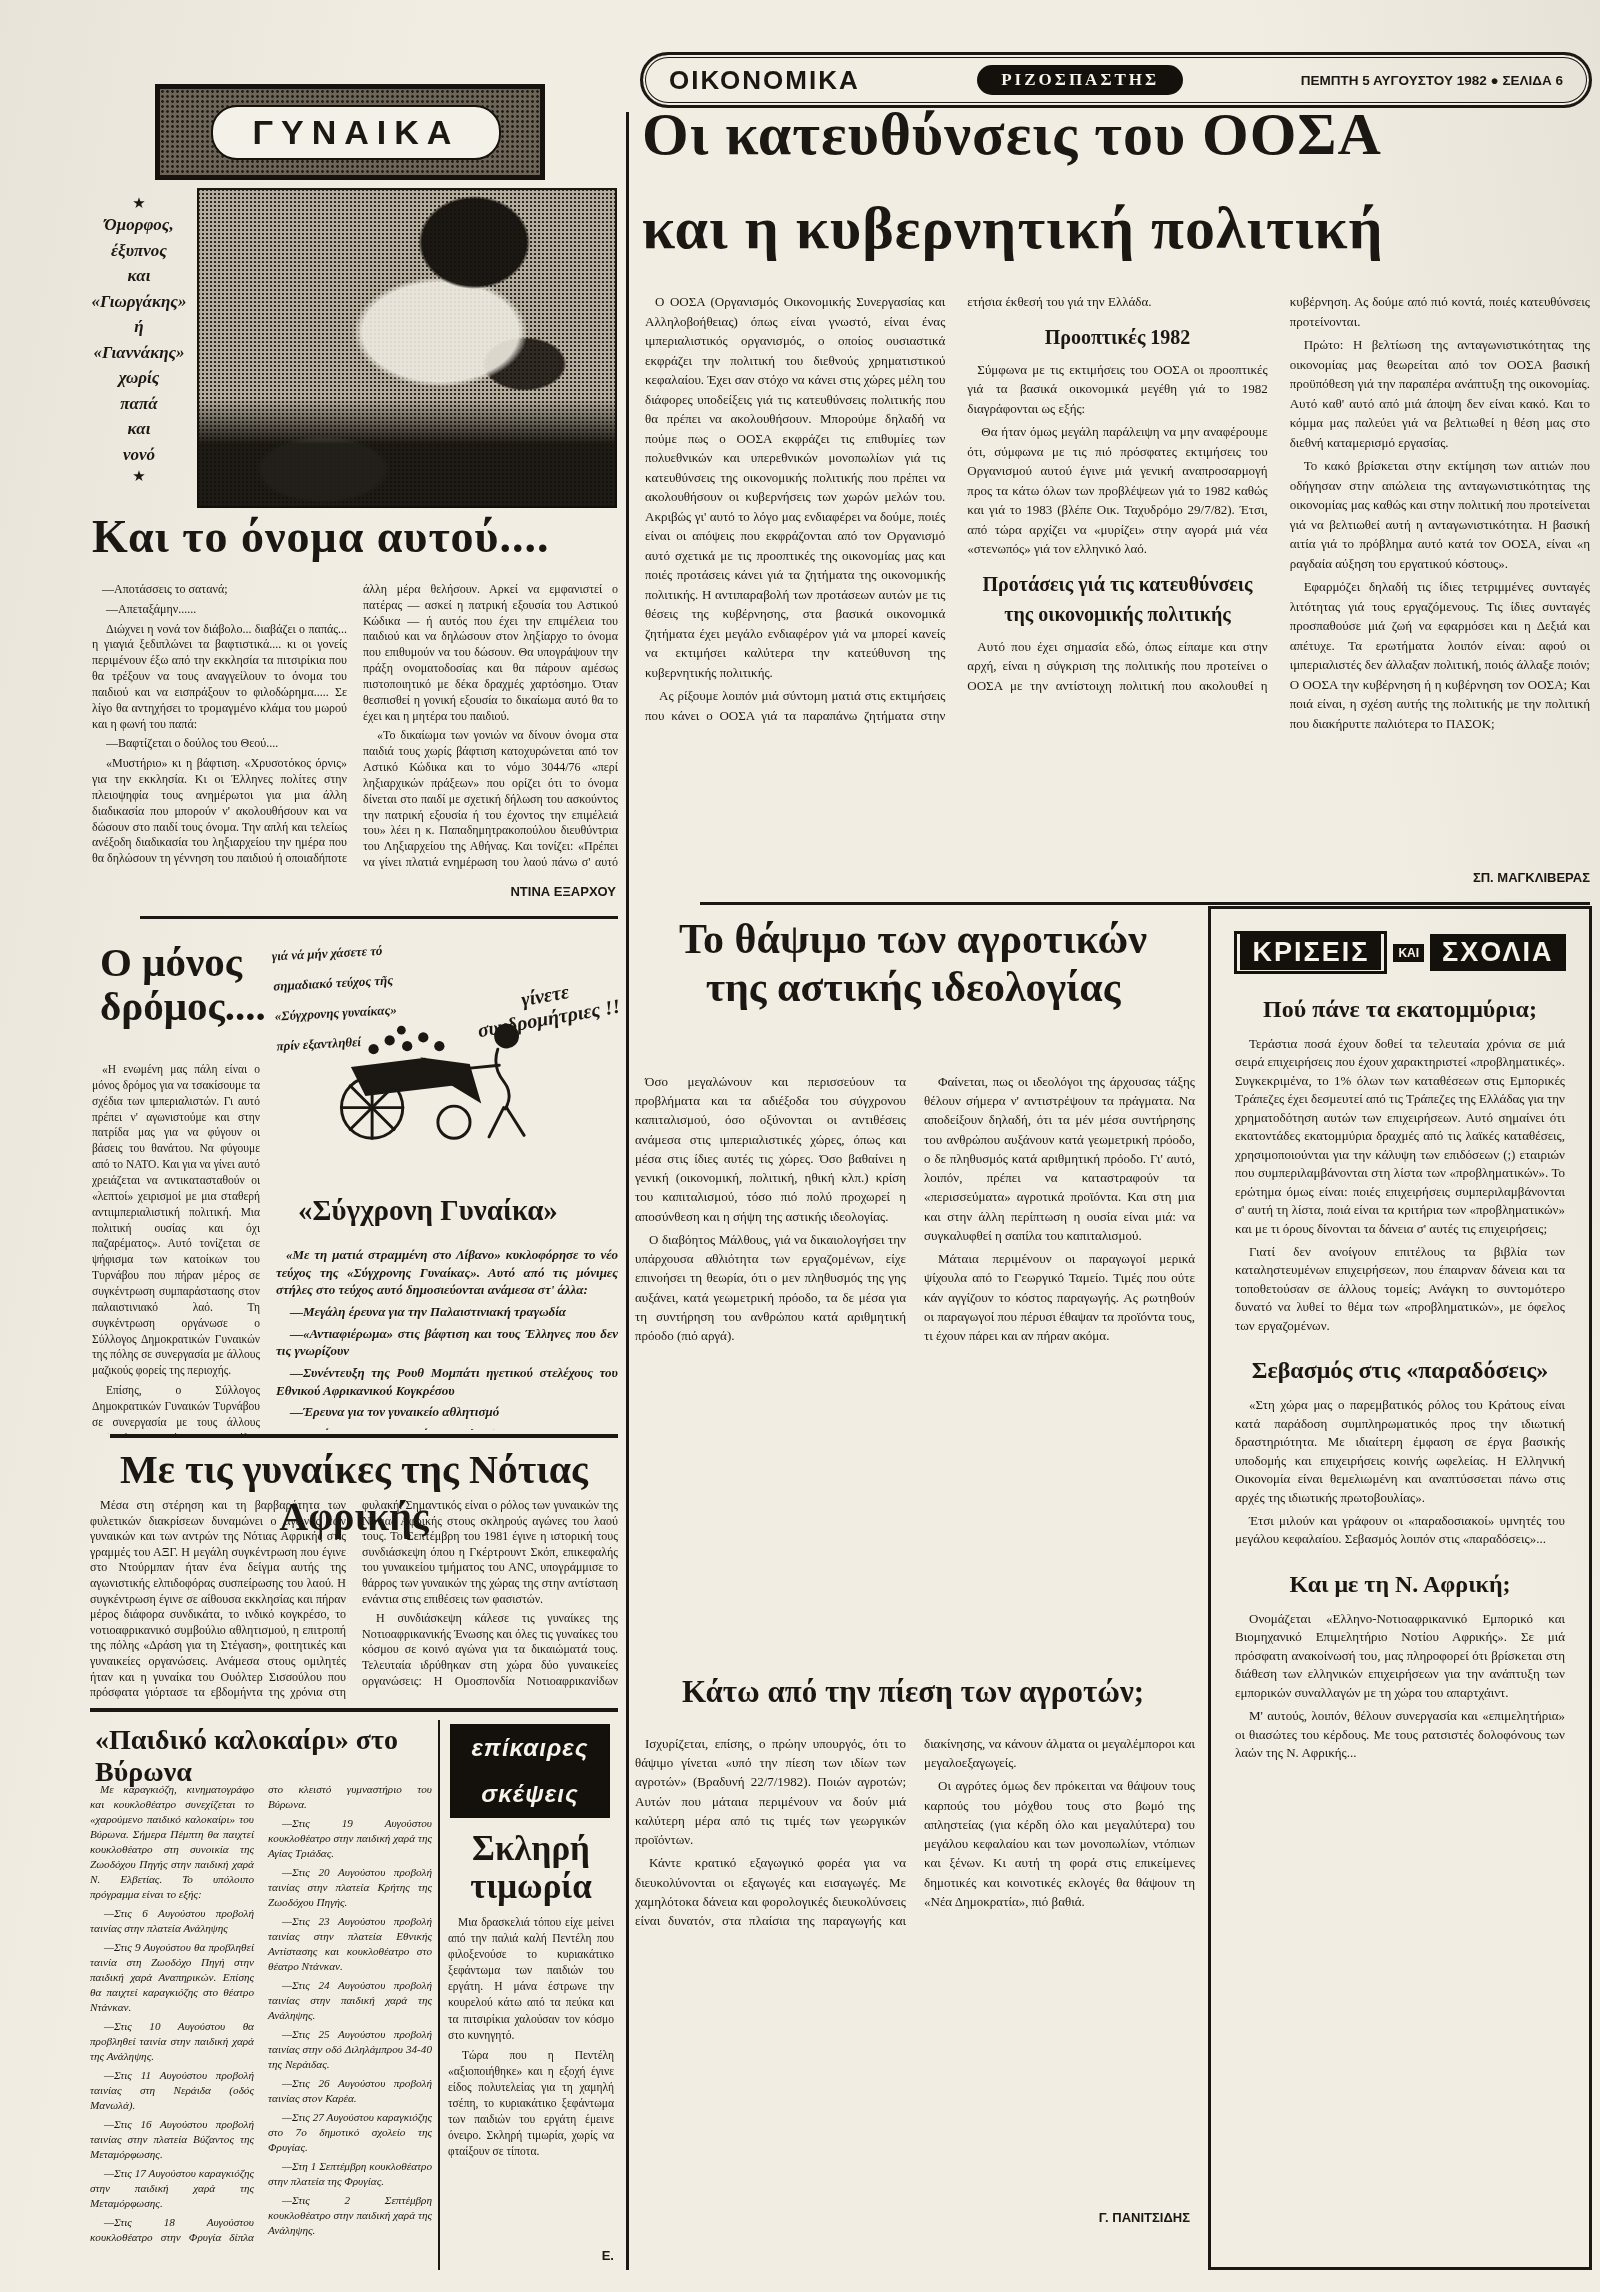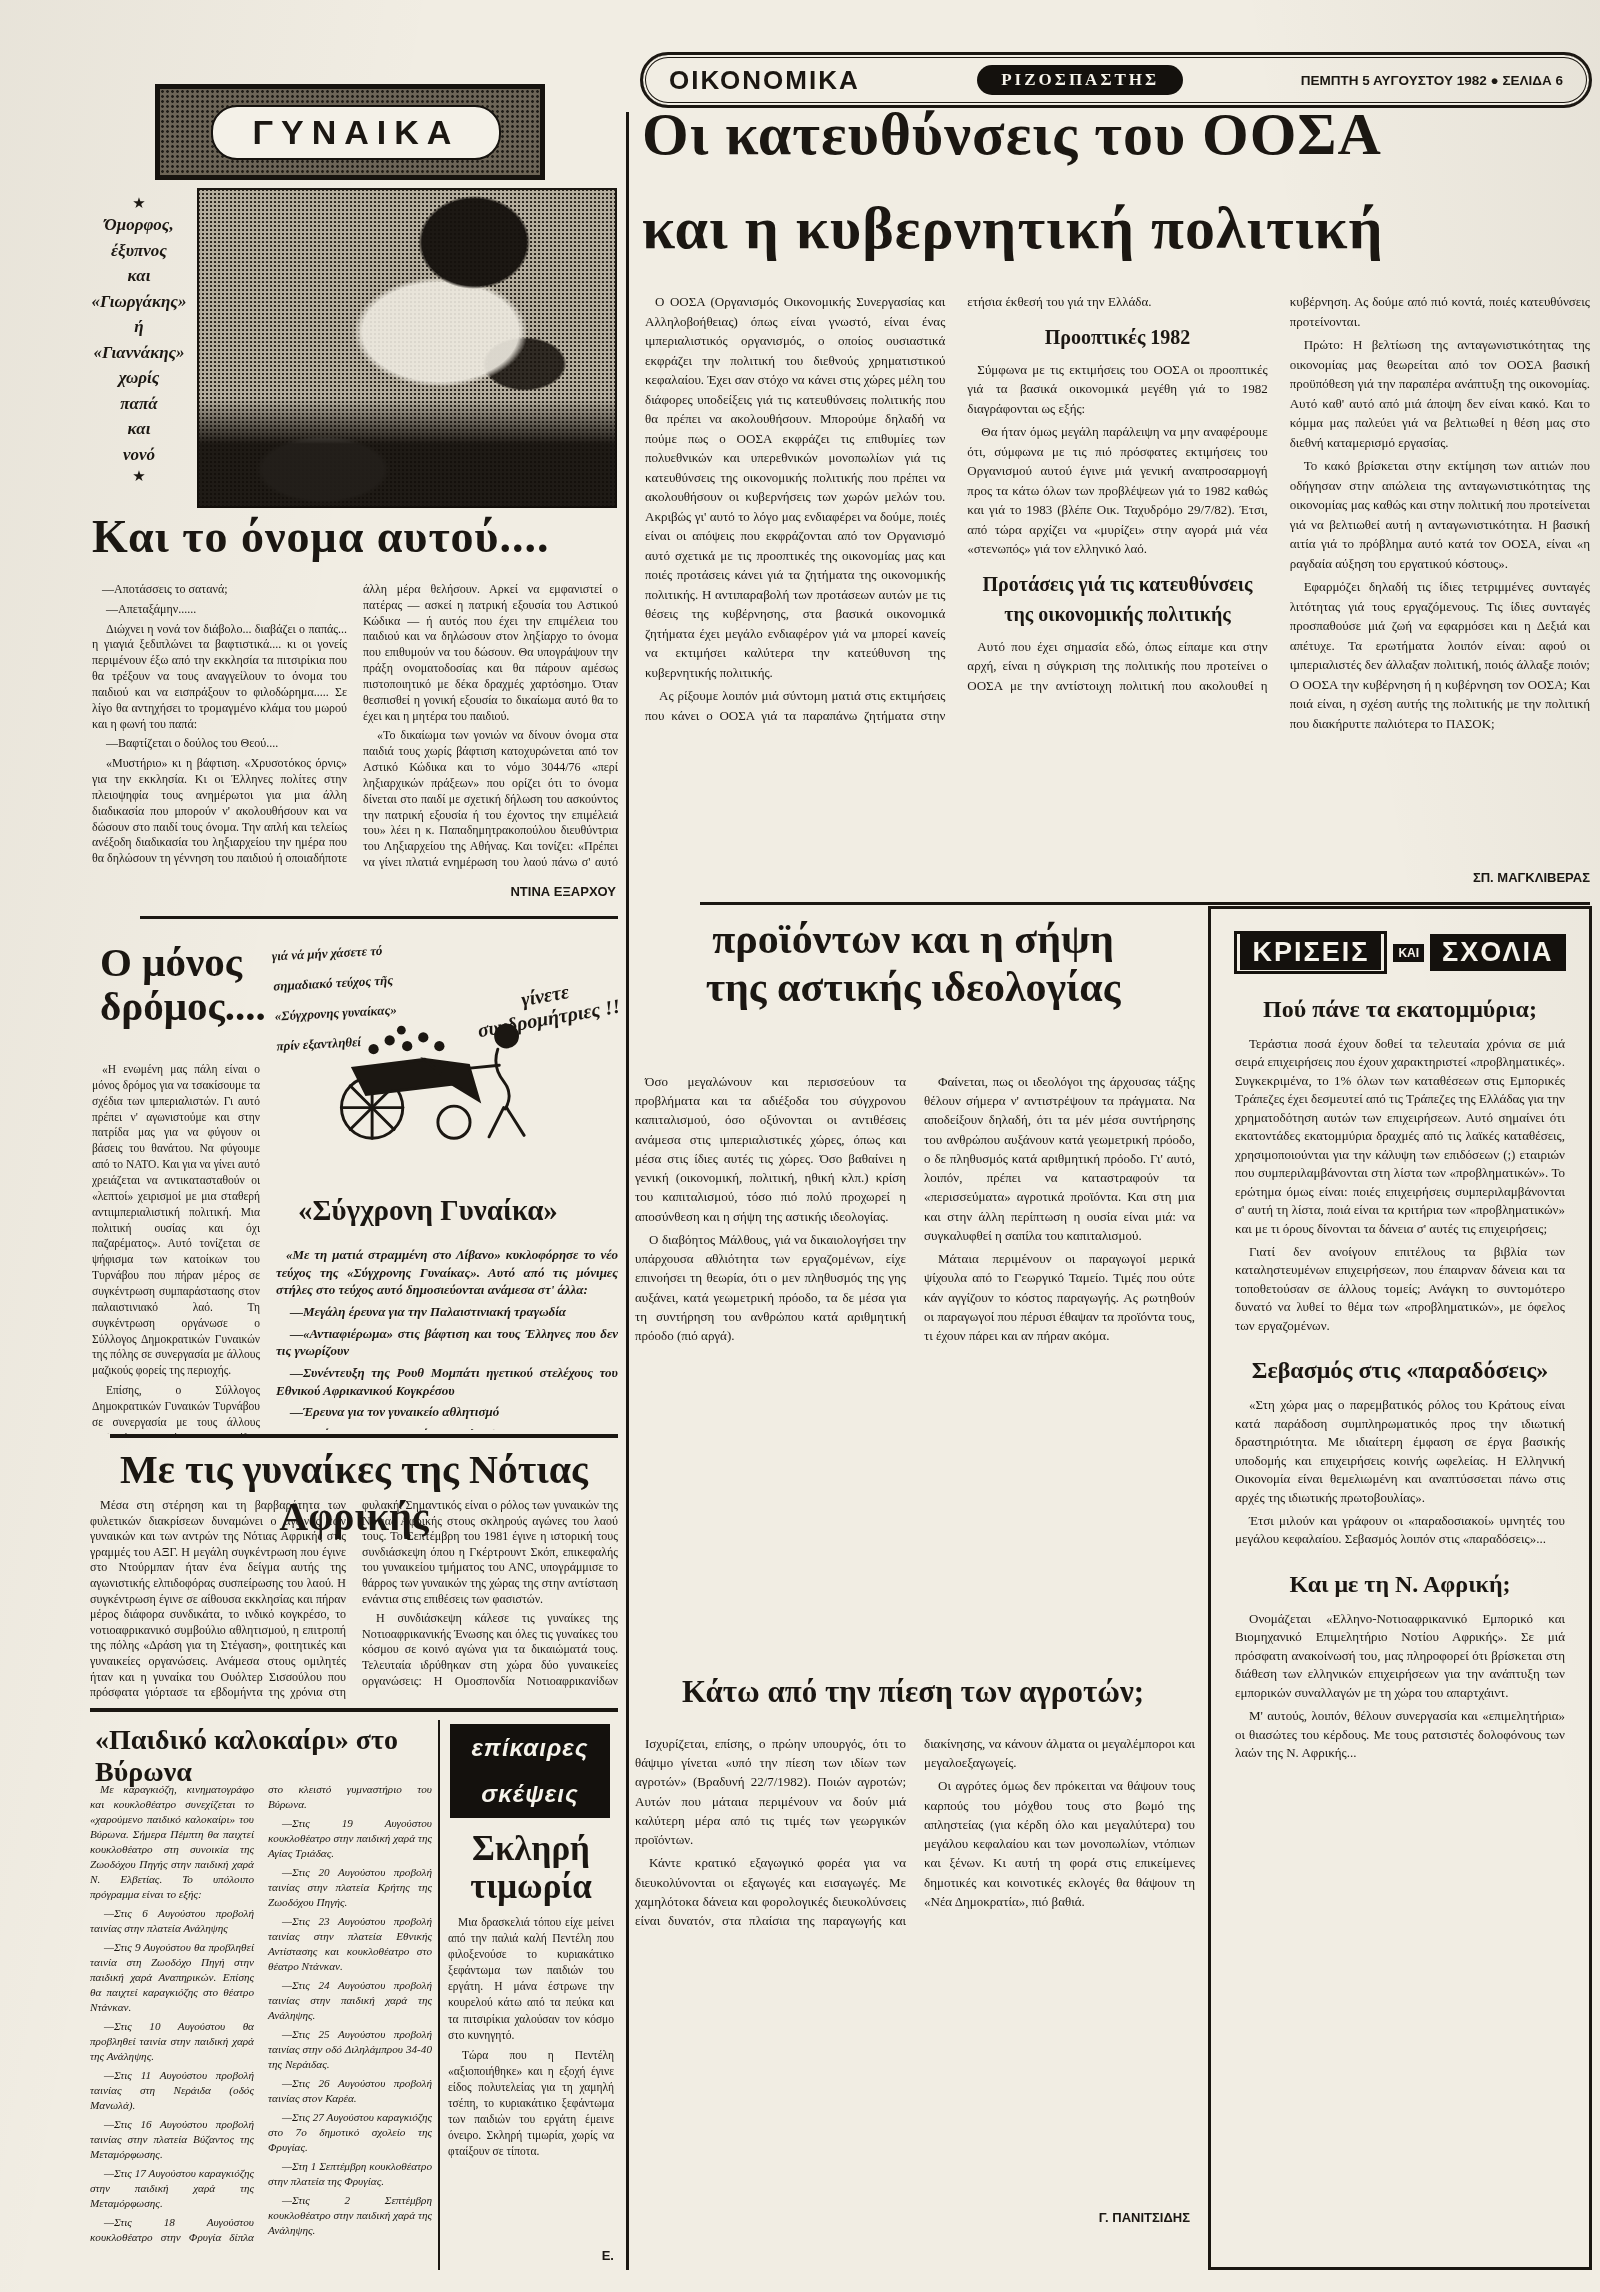--- a/index.html
+++ b/index.html
@@ -221,21 +221,21 @@
         <p>Πρώτο: Η βελτίωση της ανταγωνιστικότητας της οικονομίας μας θεωρείται από τον ΟΟΣΑ βασική προϋπόθεση γιά την παραπέρα ανάπτυξη της οικονομίας. Αυτό καθ' αυτό από μιά άποψη δεν είναι κακό. Και το κόμμα μας παλεύει γιά να βελτιωθεί η θέση μας στο διεθνή καταμερισμό εργασίας.</p>
         <p>Το κακό βρίσκεται στην εκτίμηση των αιτιών που οδήγησαν στην απώλεια της ανταγωνιστικότητας της οικονομίας μας καθώς και στην πολιτική που προτείνεται γιά να βελτιωθεί αυτή η ανταγωνιστικότητα. Η βασική αιτία γιά το πρόβλημα αυτό κατά τον ΟΟΣΑ, είναι «η ραγδαία αύξηση του εργατικού κόστους».</p>
         <p>Εφαρμόζει δηλαδή τις ίδιες τετριμμένες συνταγές λιτότητας γιά τους εργαζόμενους. Τις ίδιες συνταγές προσπαθούσε μιά ζωή να εφαρμόσει και η Δεξιά και απέτυχε. Τα ερωτήματα λοιπόν είναι: αφού οι ιμπεριαλιστές δεν άλλαξαν πολιτική, ποιός άλλαξε ποιόν; Ο ΟΟΣΑ την κυβέρνηση ή η κυβέρνηση τον ΟΟΣΑ; Και ποιά είναι, η σχέση αυτής της πολιτικής με την πολιτική που διακήρυττε παλιότερα το ΠΑΣΟΚ;</p>
       </div>
   </div>
   <div class="abs byline" style="left:1390px;top:870px;width:200px;">ΣΠ. ΜΑΓΚΛΙΒΕΡΑΣ</div>
 
   <div class="abs rule" style="left:700px;top:902px;width:890px;height:3px;"></div>
 
   <div class="abs centered" style="left:630px;top:916px;width:566px;font-size:42px;font-weight:bold;line-height:1.14;">
-    <div>προϊόντων και η σήψη</div>
+    <div>Το θάψιμο των αγροτικών</div>
     <div>της αστικής ιδεολογίας</div>
   </div>
   <div class="abs just" style="left:635px;top:1072px;width:560px;height:552px;column-count:2;column-gap:18px;font-size:13px;line-height:1.48;overflow:hidden;">
       <p>Όσο μεγαλώνουν και περισσεύουν τα προβλήματα και τα αδιέξοδα του σύγχρονου καπιταλισμού, όσο οξύνονται οι αντιθέσεις ανάμεσα στις ιμπεριαλιστικές χώρες, όπως και μέσα στις ίδιες αυτές τις χώρες. Όσο βαθαίνει η γενική (οικονομική, πολιτική, ηθική κλπ.) κρίση του καπιταλισμού, τόσο πιό πολύ προχωρεί η αποσύνθεση και η σήψη της αστικής ιδεολογίας.</p>
       <p>Ο διαβόητος Μάλθους, γιά να δικαιολογήσει την υπάρχουσα αθλιότητα των εργαζομένων, είχε επινοήσει τη θεωρία, ότι ο μεν πληθυσμός της γης αυξάνει, κατά γεωμετρική πρόοδο, τα δε μέσα για τη συντήρηση του ανθρώπου κατά αριθμητική πρόοδο (πιό αργά).</p>
       <p>Φαίνεται, πως οι ιδεολόγοι της άρχουσας τάξης θέλουν σήμερα ν' αντιστρέψουν τα πράγματα. Να αποδείξουν δηλαδή, ότι τα μέν μέσα συντήρησης του ανθρώπου αυξάνουν κατά γεωμετρική πρόοδο, ο δε πληθυσμός κατά αριθμητική πρόοδο. Γι' αυτό, λοιπόν, πρέπει να καταστραφούν τα «περισσεύματα» αγροτικά προϊόντα. Και στη μια και στην άλλη περίπτωση η ουσία είναι μιά: να συγκαλυφθεί η σαπίλα του καπιταλισμού.</p>
       <p>Μάταια περιμένουν οι παραγωγοί μερικά ψίχουλα από το Γεωργικό Ταμείο. Τιμές που ούτε κάν αγγίζουν το κόστος παραγωγής. Ας ρωτηθούν οι παραγωγοί που πέρυσι έθαψαν τα προϊόντα τους, τι έχουν πάρει και αν πήραν ακόμα.</p>
     </div>
   <h2 class="abs centered" style="left:630px;top:1674px;width:566px;font-size:31px;">Κάτω από την πίεση των αγροτών;</h2>
   <div class="abs just" style="left:635px;top:1734px;width:560px;height:470px;column-count:2;column-gap:18px;font-size:13px;line-height:1.48;overflow:hidden;">

